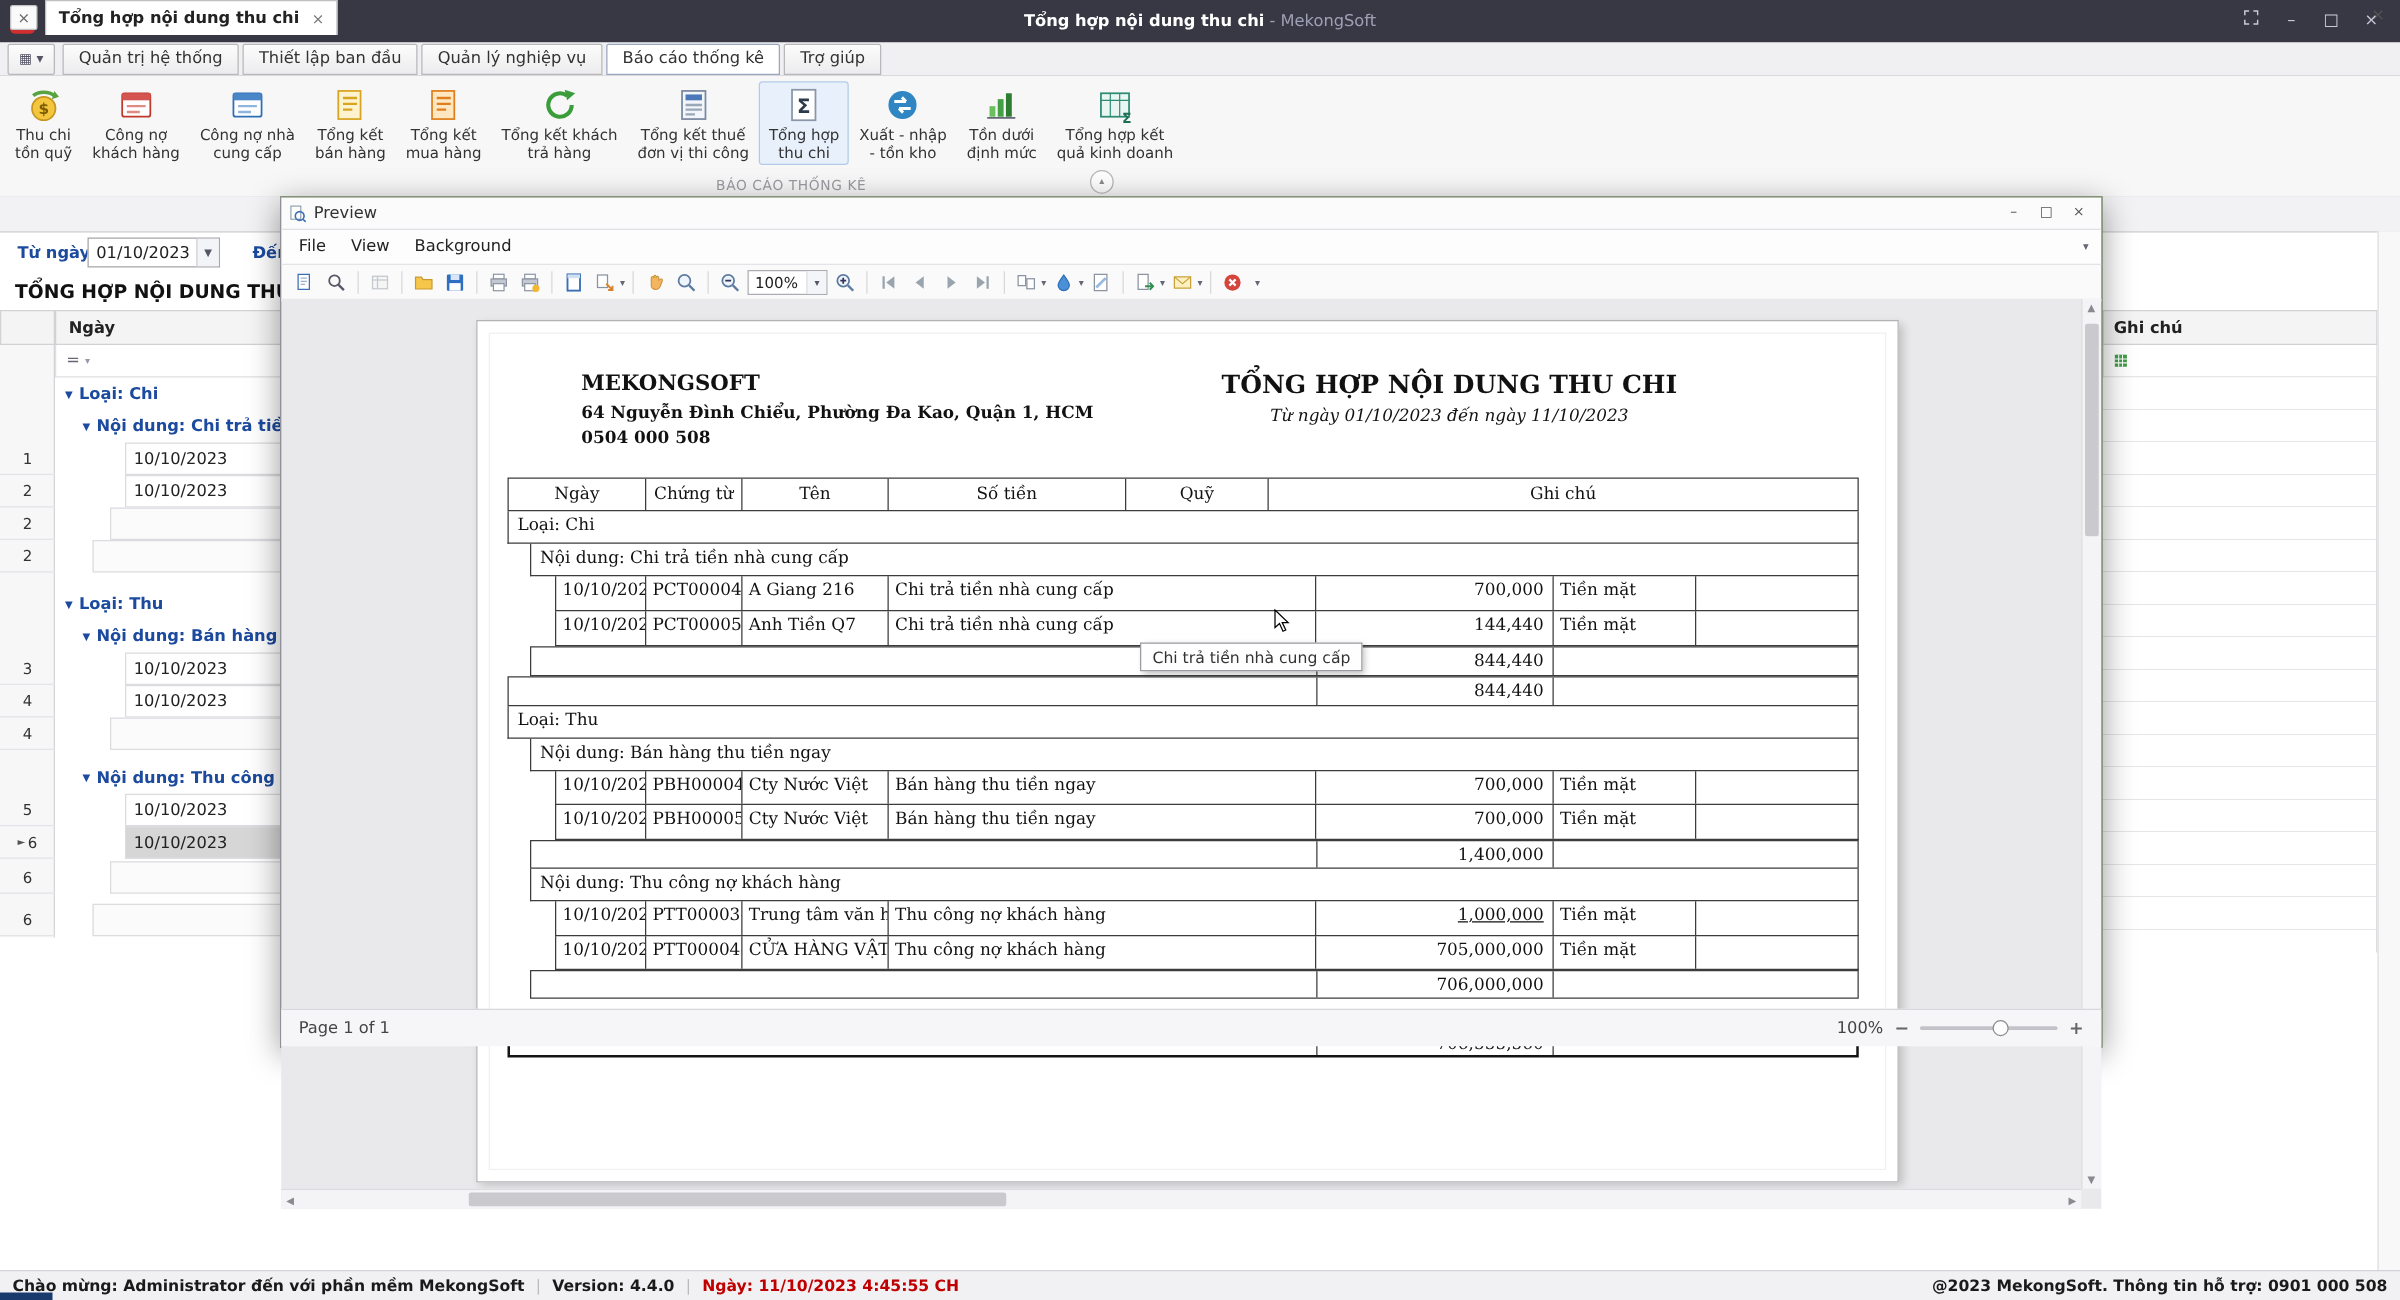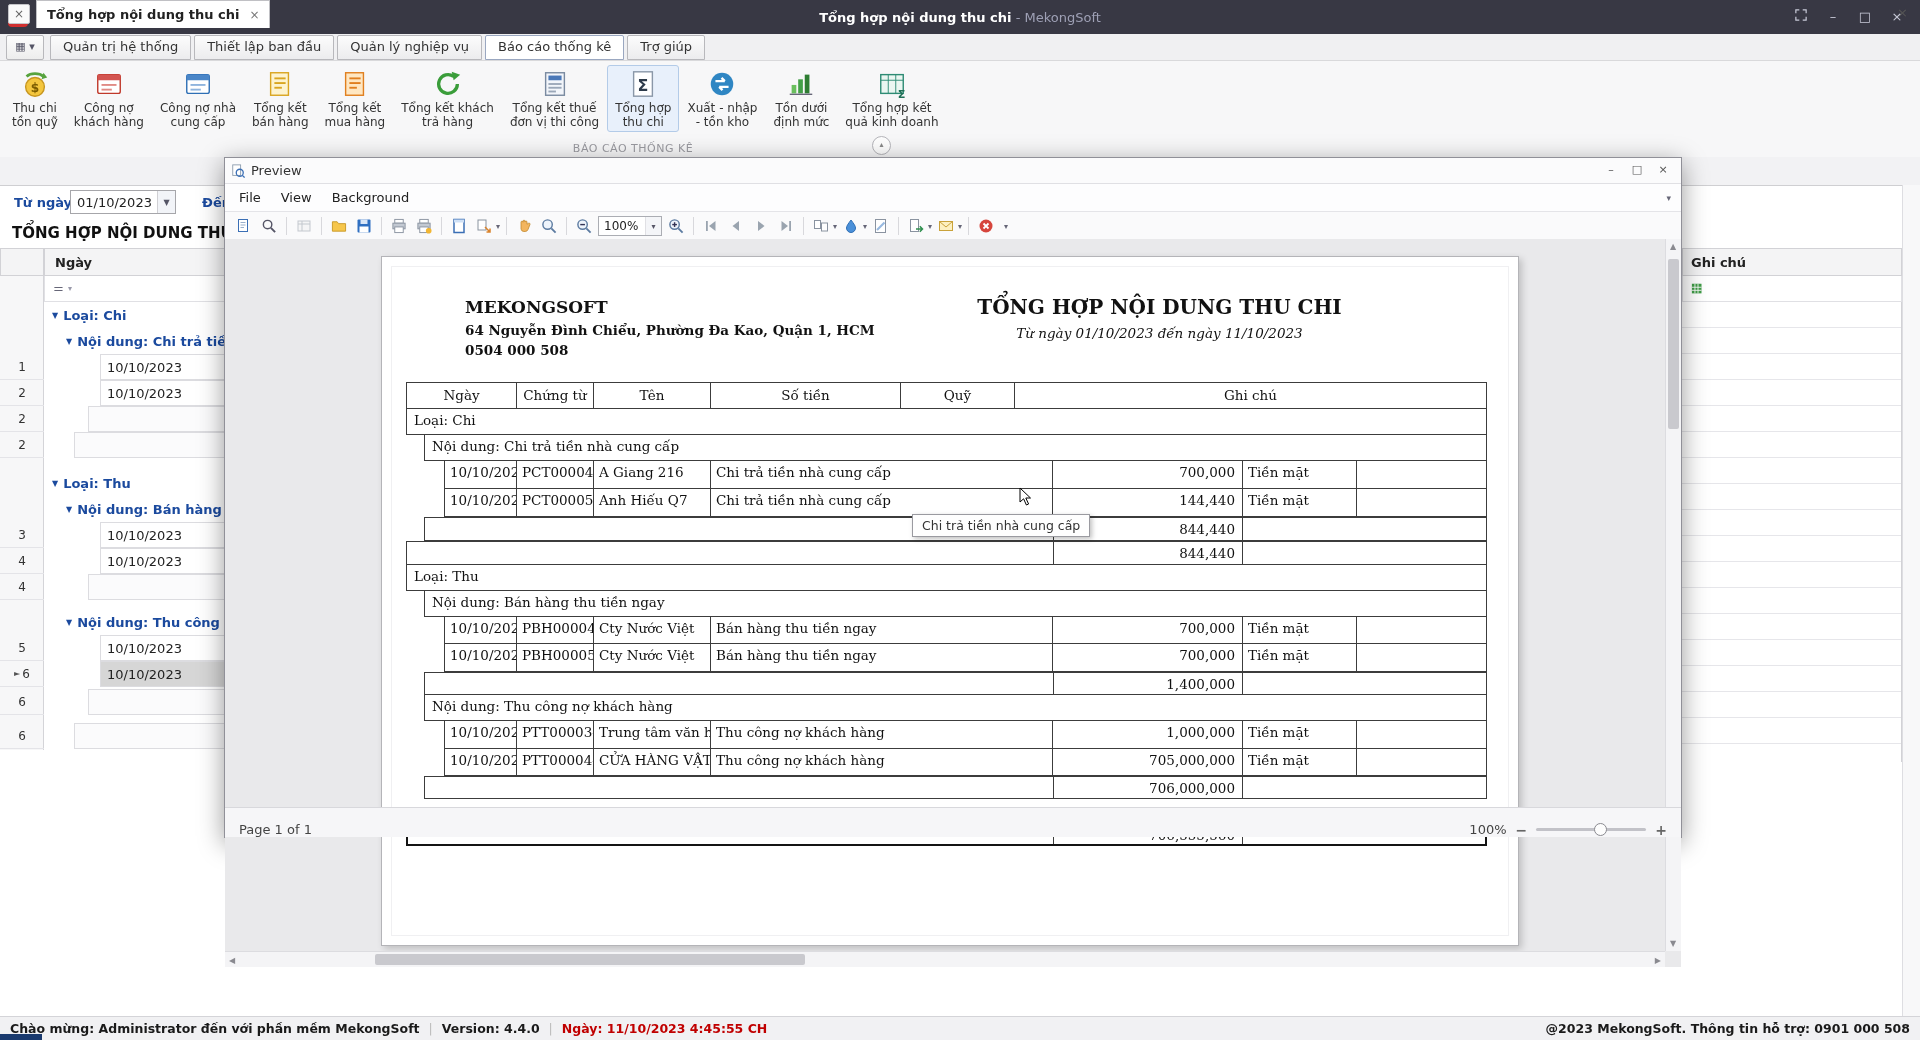--- a/index.html
+++ b/index.html
@@ -67,21 +67,21 @@
   .tcombo .darr{margin-left:auto;width:15px;height:100%;display:flex;align-items:center;justify-content:center;color:#556;font-size:8px;border-left:1px solid #e0e0e4;background:#f4f5f8;}
   .tcaret{font-size:8px;color:#667;margin-left:-2px;}
   .pv-doc{position:absolute;left:0;top:81px;width:1456px;height:728px;background:#e9e9eb;overflow:hidden;}
   .page{position:absolute;left:156px;top:17px;width:1138px;height:690px;background:#fff;border:1px solid #b4b4b8;box-shadow:3px 3px 7px rgba(0,0,0,.18);box-sizing:border-box;padding-left:40px;}
   .pagemargin{position:absolute;left:9px;top:9px;right:9px;bottom:9px;border:1px solid #f0f0f2;}
   .vscroll{position:absolute;right:0;top:0;width:16px;bottom:16px;background:#f4f4f6;border-left:1px solid #dcdce0;box-sizing:border-box;}
   .vthumb{position:absolute;left:2px;top:20px;width:11px;height:170px;background:#c9c9ce;border-radius:2px;}
   .hscroll{position:absolute;left:0;right:16px;bottom:0;height:16px;background:#f4f4f6;border-top:1px solid #dcdce0;box-sizing:border-box;}
   .hthumb{position:absolute;left:150px;top:2px;width:430px;height:11px;background:#c9c9ce;border-radius:2px;}
   .sarrow{position:absolute;color:#8a8a90;font-size:8px;}
-  .pv-status{position:absolute;left:0;bottom:0;width:1456px;height:30px;border-top:1px solid #d8d8dc;background:#f6f6f8;display:flex;align-items:flex-end;padding:0 14px;box-sizing:border-box;font-size:13px;color:#444;gap:48px;}
+  .pv-status{position:absolute;left:0;bottom:0;width:1456px;height:30px;border-top:1px solid #d8d8dc;background:#f6f6f8;display:flex;align-items:center;padding:0 14px;box-sizing:border-box;font-size:13px;color:#444;gap:48px;}
   .zoomctl{margin-left:auto;display:flex;align-items:center;gap:9px;}
   .ztrack{width:110px;height:3px;background:#c2c2c8;position:relative;border-radius:2px;}
   .zthumb{position:absolute;left:58px;top:-5px;width:13px;height:13px;border-radius:50%;background:#fdfdfd;border:1px solid #8a8a90;box-sizing:border-box;}
   .zbtn{color:#666;font-size:14px;font-weight:bold;line-height:14px;}
   
   .rep{font-family:"DejaVu Serif","Liberation Serif",serif;color:#111;}
   .tr{position:absolute;box-sizing:border-box;border:1px solid #3c3c3c;border-top:none;display:flex;font-size:13.5px;}
   .tr>div{box-sizing:border-box;padding:3px 5px;white-space:nowrap;overflow:hidden;}
   .tr.head{border-top:1px solid #3c3c3c;}
   .tr.head>div{text-align:center;padding:4px 2px;}
@@ -558,21 +558,21 @@
           <div class="cR" style="width:77px;">PCT00004-</div>
           <div class="cR" style="width:117px;">A Giang 216</div>
           <div class="cR" style="width:342px;">Chi trả tiền nhà cung cấp</div>
           <div class="cR num" style="width:190px;">700,000</div>
           <div class="cR" style="width:114px;">Tiền mặt</div>
           <div style="flex:1;"></div>
         </div>
         <div class="tr" style="left:62px;top:232px;width:1043px;height:28px;">
           <div class="cR" style="width:72px;">10/10/202</div>
           <div class="cR" style="width:77px;">PCT00005-</div>
-          <div class="cR" style="width:117px;">Anh Hiếu Q7</div>
+          <div class="cR" style="width:117px;">Anh Tiền Q7</div>
           <div class="cR" style="width:342px;">Chi trả tiền nhà cung cấp</div>
           <div class="cR num" style="width:190px;">144,440</div>
           <div class="cR" style="width:114px;">Tiền mặt</div>
           <div style="flex:1;"></div>
         </div>
         <div class="tr bt" style="left:42px;top:260px;width:1063px;height:24px;">
           <div style="width:628px;"></div>
             <div class="famt">844,440</div>
             <div class="ftail"></div>
         </div>
@@ -612,21 +612,21 @@
             <div class="ftail"></div>
         </div>
         <div class="tr" style="left:42px;top:438px;width:1063px;height:26px;">
             <div class="gtext">Nội dung: Thu công nợ khách hàng</div>
           </div>
         <div class="tr" style="left:62px;top:464px;width:1043px;height:28px;">
           <div class="cR" style="width:72px;">10/10/202</div>
           <div class="cR" style="width:77px;">PTT00003-</div>
           <div class="cR" style="width:117px;">Trung tâm văn hóa</div>
           <div class="cR" style="width:342px;">Thu công nợ khách hàng</div>
-          <div class="cR num" style="width:190px;">1,000,000</div>
+          <div class="cR num" style="width:190px;text-decoration:underline;">1,000,000</div>
           <div class="cR" style="width:114px;">Tiền mặt</div>
           <div style="flex:1;"></div>
         </div>
         <div class="tr" style="left:62px;top:492px;width:1043px;height:27px;">
           <div class="cR" style="width:72px;">10/10/202</div>
           <div class="cR" style="width:77px;">PTT00004-</div>
           <div class="cR" style="width:117px;">CỬA HÀNG VẬT</div>
           <div class="cR" style="width:342px;">Thu công nợ khách hàng</div>
           <div class="cR num" style="width:190px;">705,000,000</div>
           <div class="cR" style="width:114px;">Tiền mặt</div>

